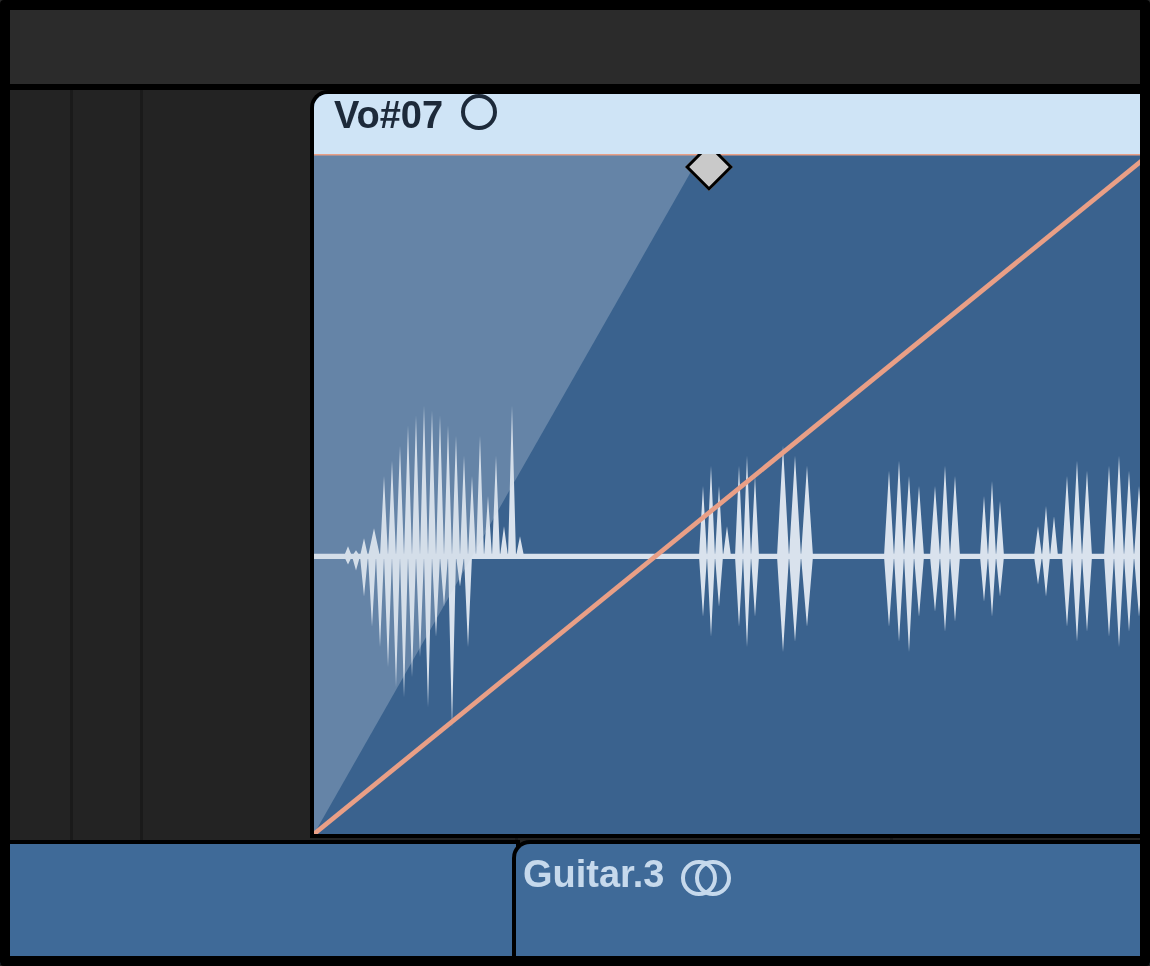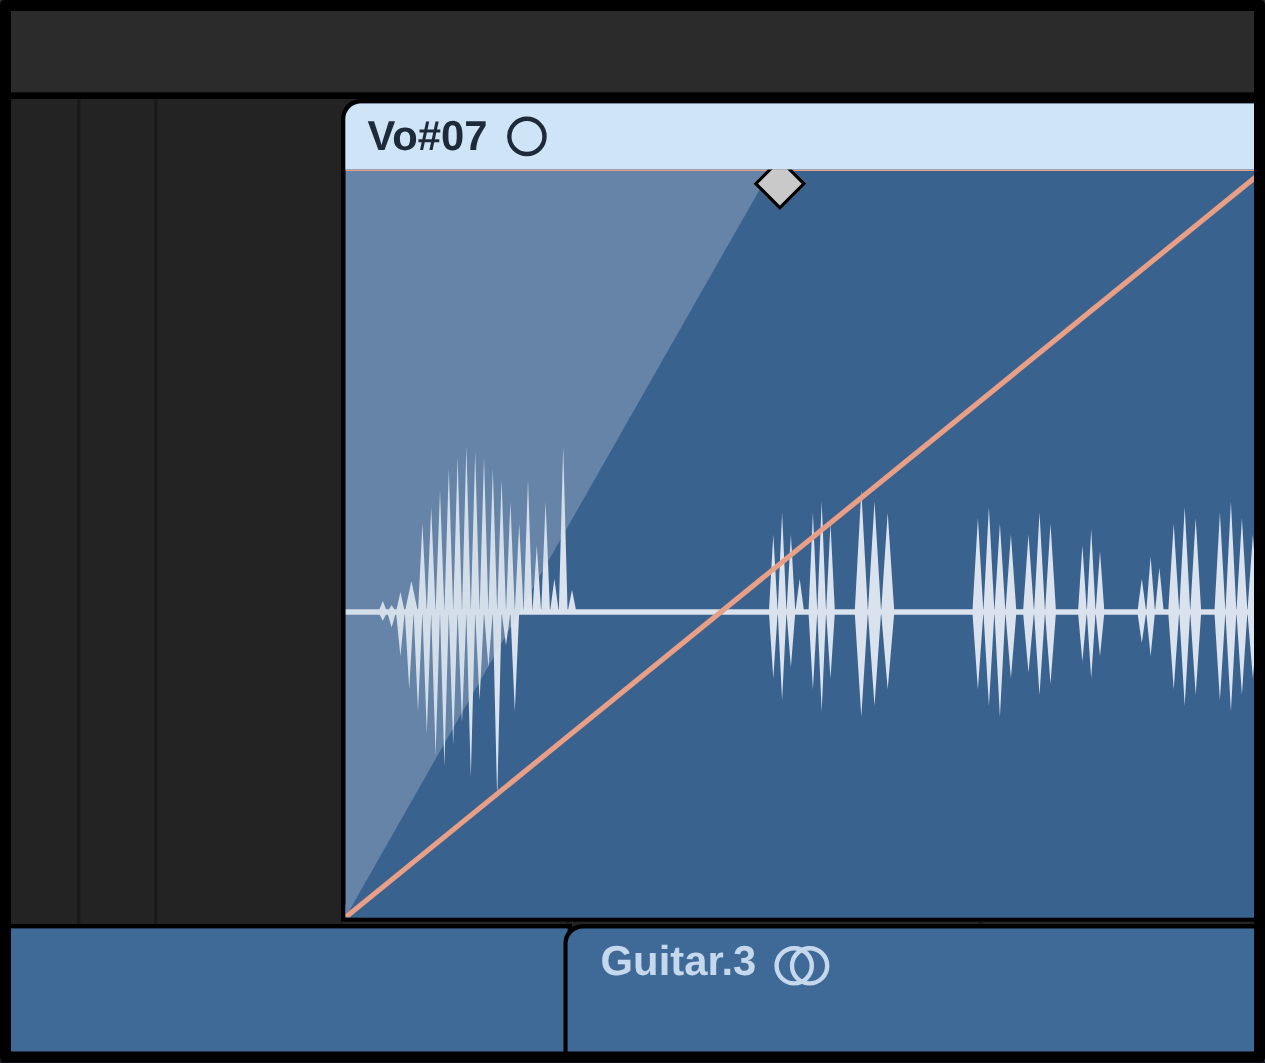--- a/index.html
+++ b/index.html
@@ -12,21 +12,21 @@
     border-top-left-radius:18px;
     border:4px solid #000;
     border-right:none;
     background:#3a628e;
     overflow:visible;
   }
   .region1 .header{
     height:60px;
     background:#cfe4f6;
     border-top-left-radius:14px;
-    display:flex;align-items:center;
+    display:flex;align-items:flex-start;
     padding-left:20px;
     gap:18px;
     color:#1d2a3a;
     font-weight:600;
     font-size:38px;
   }
   .mono-icon{width:28px;height:28px;border:4px solid #1d2a3a;border-radius:50%;display:inline-block;}
   .region1 .body{position:absolute;left:0;right:0;top:60px;bottom:0;overflow:hidden;}
   .region1 .body svg{position:absolute;inset:0;width:100%;height:100%;}
   .fade-triangle{position:absolute;left:0;top:0;bottom:0;width:387px;
@@ -48,21 +48,21 @@
     position:absolute;
     left:512px;top:840px;right:0;height:120px;
     border-top-left-radius:18px;
     border:4px solid #000;
     border-right:none;border-bottom:none;
     background:#3f6a98;
   }
   .region2 .header{
     height:60px;
     display:flex;align-items:center;
-    padding-left:30px;
+    padding-left:7px;
     gap:16px;
     color:#c6d9ec;
     font-weight:600;
     font-size:38px;
   }
   .stereo-icon{position:relative;width:44px;height:28px;display:inline-block;}
   .stereo-icon::before,.stereo-icon::after{
     content:"";position:absolute;top:0;width:28px;height:28px;border:4px solid #c6d9ec;border-radius:50%;
   }
   .stereo-icon::before{left:0;}

